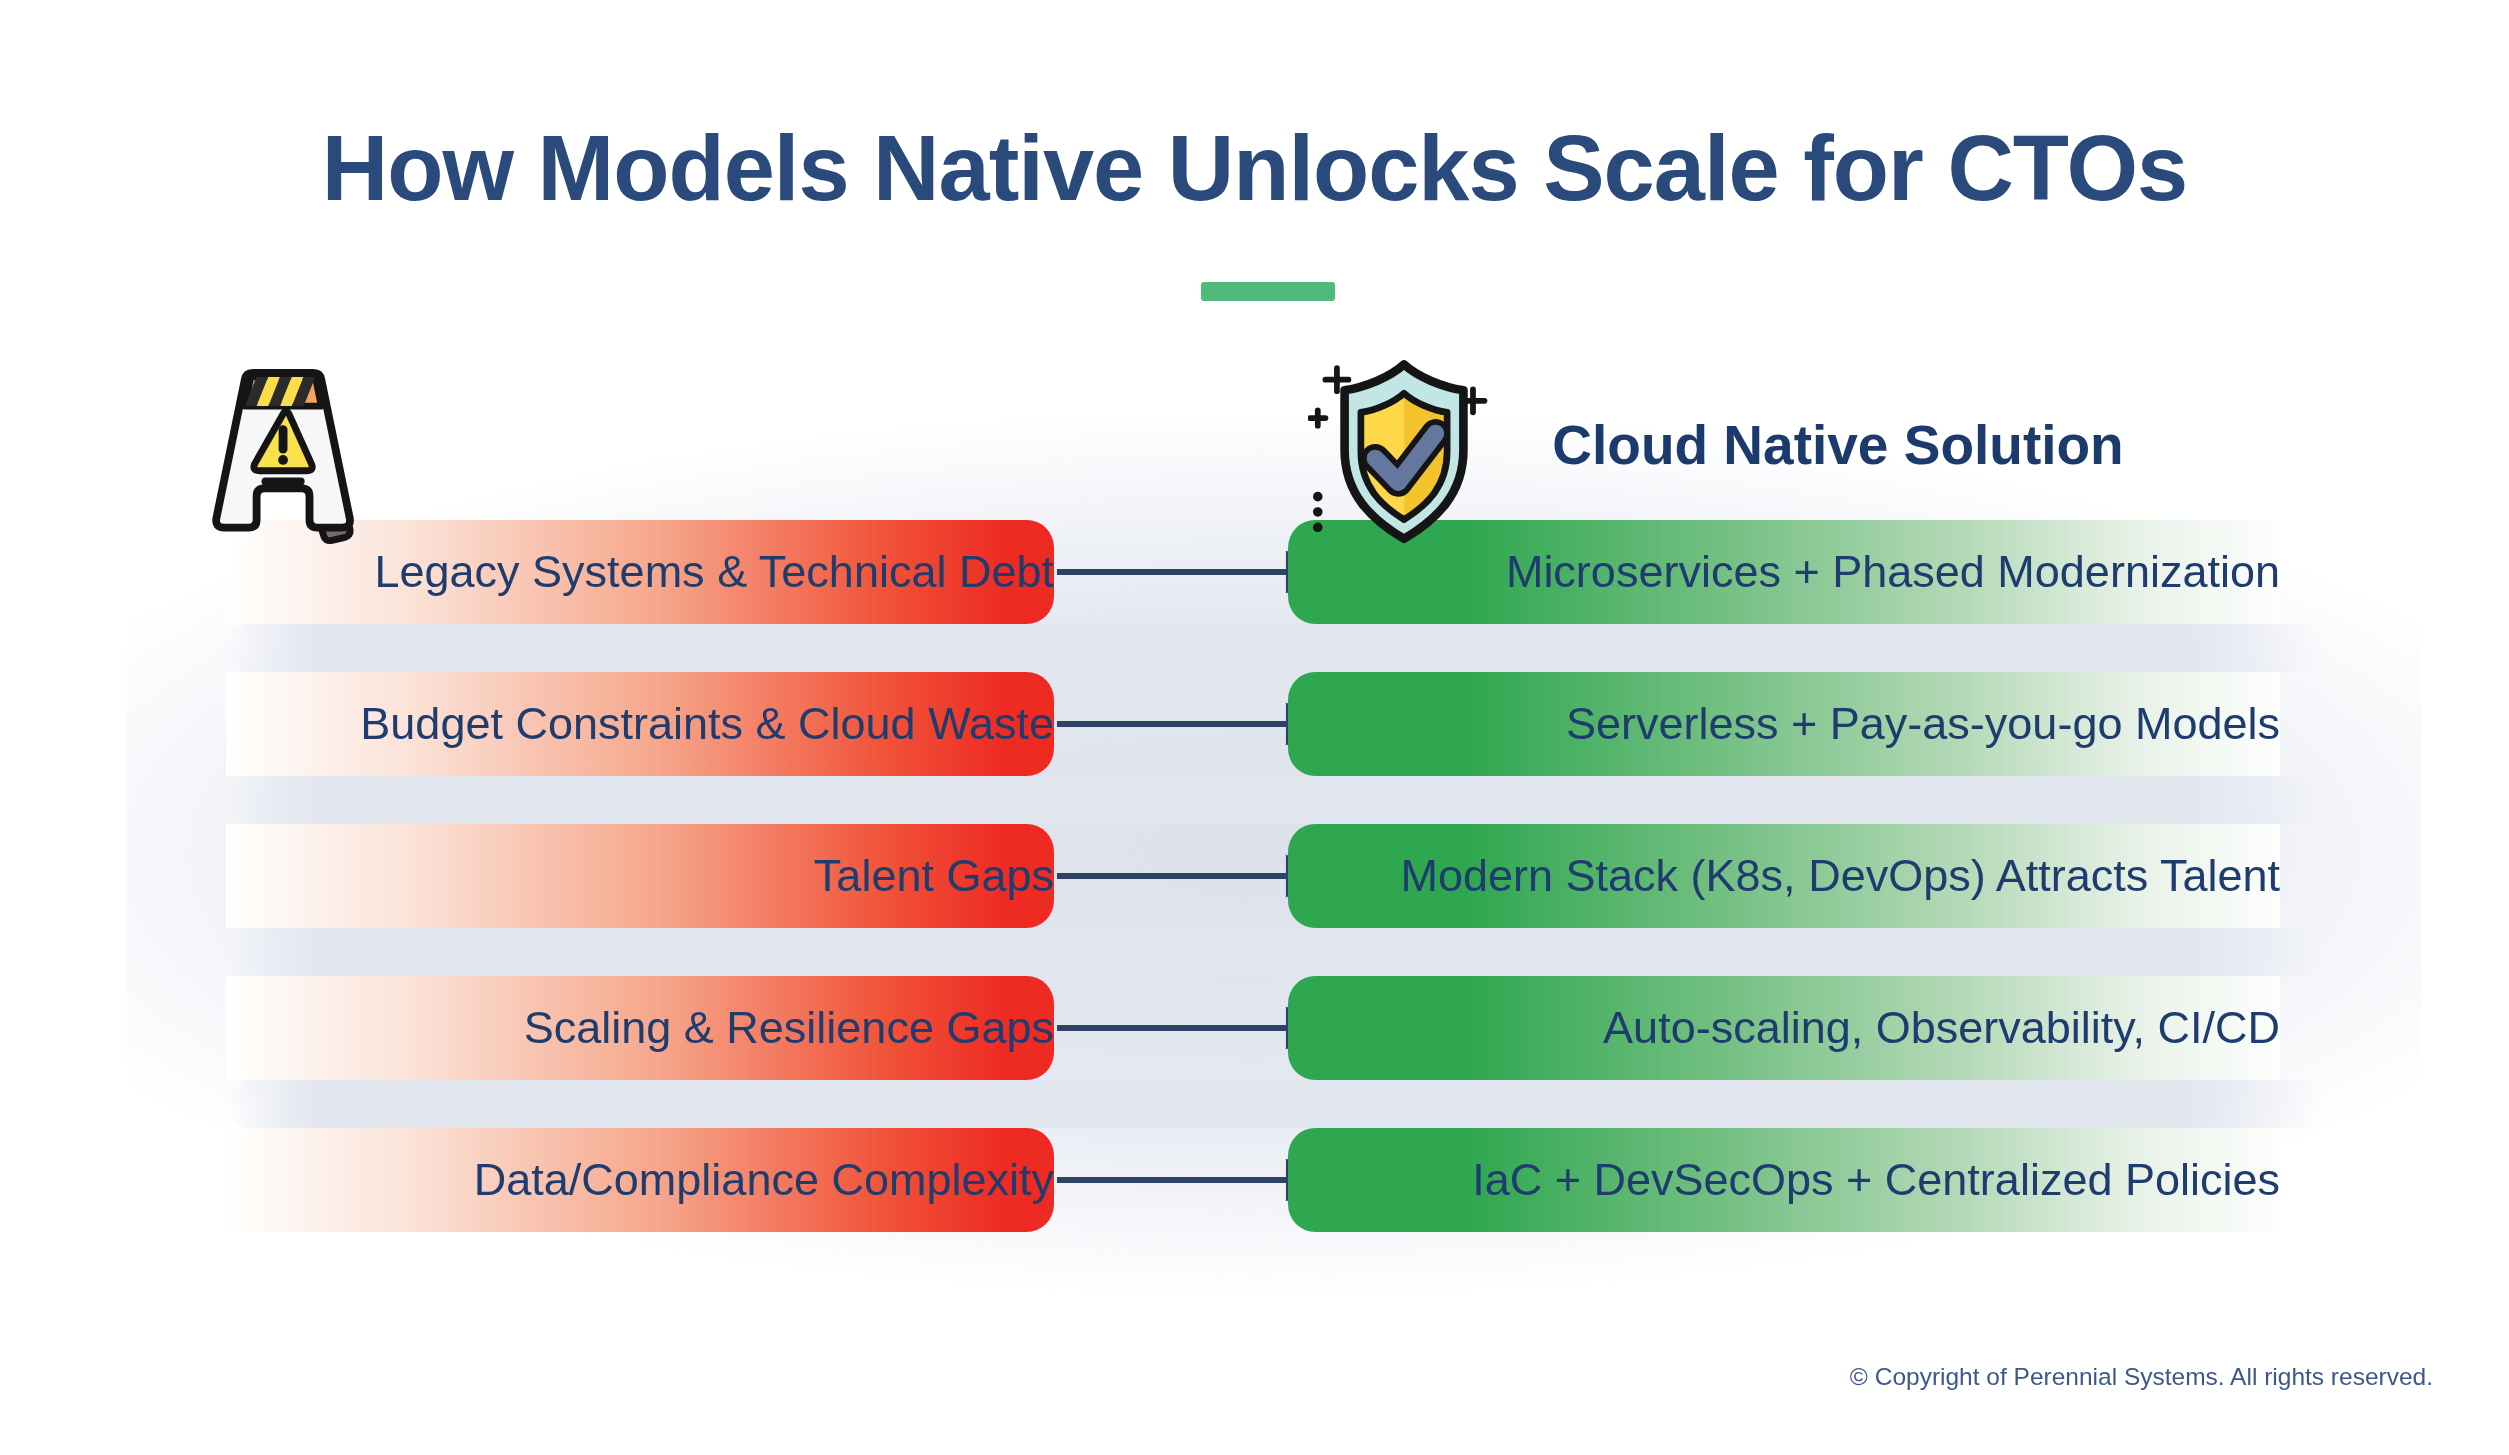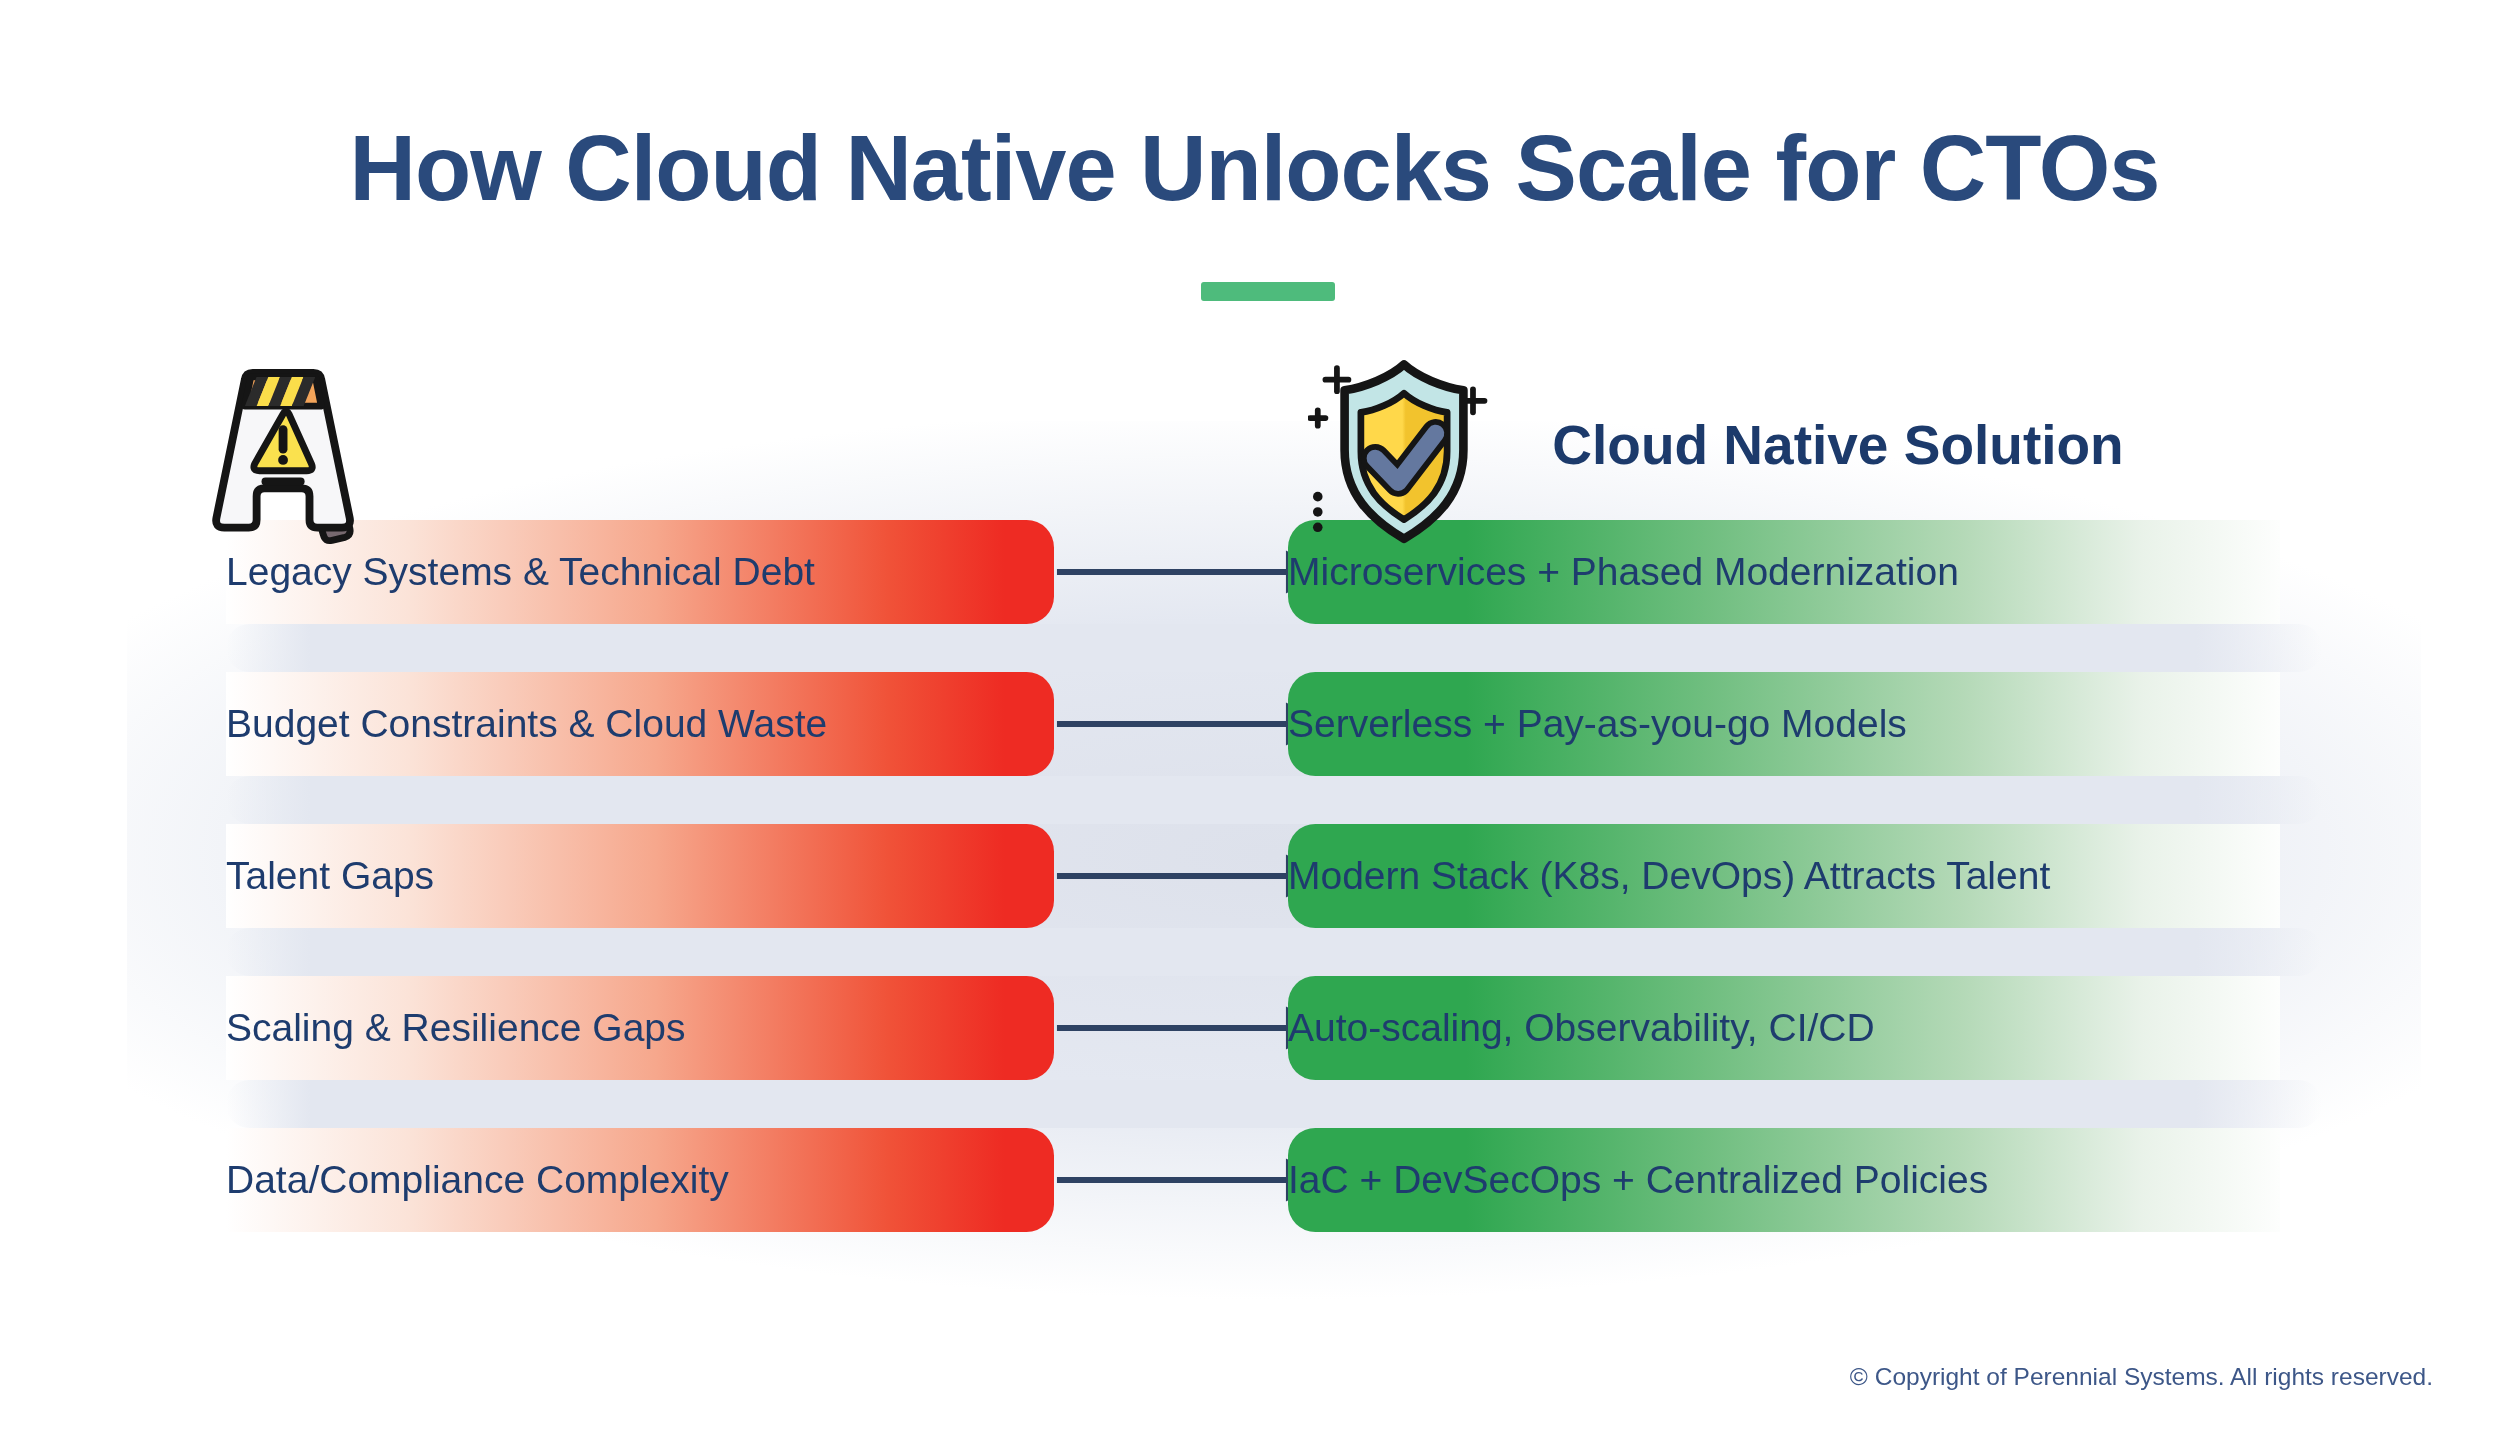--- a/index.html
+++ b/index.html
@@ -82,24 +82,24 @@
   .row.r2 { top: 672px; }
   .row.r3 { top: 824px; }
   .row.r4 { top: 976px; }
   .row.r5 { top: 1128px; padding-left: 48px; }
 
   .bar {
     position: absolute;
     top: 0;
     height: 104px;
     line-height: 104px;
-    font-size: 39px;
+    font-size: 45px;
     font-weight: 500;
     color: var(--row-text);
-    text-align: left;
+    text-align: right;
     white-space: nowrap;
   }
   .bar.challenge {
     left: 226px; width: 828px;
     border-radius: 0 27.4px 27.4px 0;
     background: linear-gradient(90deg, #FFFFFF 0%, #FBE3D8 22%, #F6A78C 52%, #F05238 80%, var(--challenge-red) 94%);
   }
   .bar.solution {
     left: 1268px; width: 992px;
     border-radius: 27.4px 0 0 27.4px;
@@ -124,21 +124,21 @@
     white-space: nowrap;
   }
 </style>
 </head>
 <body>
 
 <div class="stage">
 
   <div class="bg-blob"></div>
 
-  <h1 class="page-title">How Cloud Native Unlocks Scale for CTOs</h1>
+  <h1 class="page-title">How Models Native Unlocks Scale for CTOs</h1>
   <div class="title-accent"></div>
 
   <div class="hdr-icon warn">
     <svg width="196" height="191" viewBox="0 0 200 195" xmlns="http://www.w3.org/2000/svg">
       <defs>
         <clipPath id="hdrclip">
             <path d="M64 14 L130 14 L136 44 L58 44 Z"></path>
           </clipPath>
       </defs>
       <path d="M118 20 L165 168 Q167 176 160 178 L147 181 Q140 183 138 175 L96 32 Z" fill="#77696F" stroke="#151515" stroke-width="7" stroke-linejoin="round"></path>

